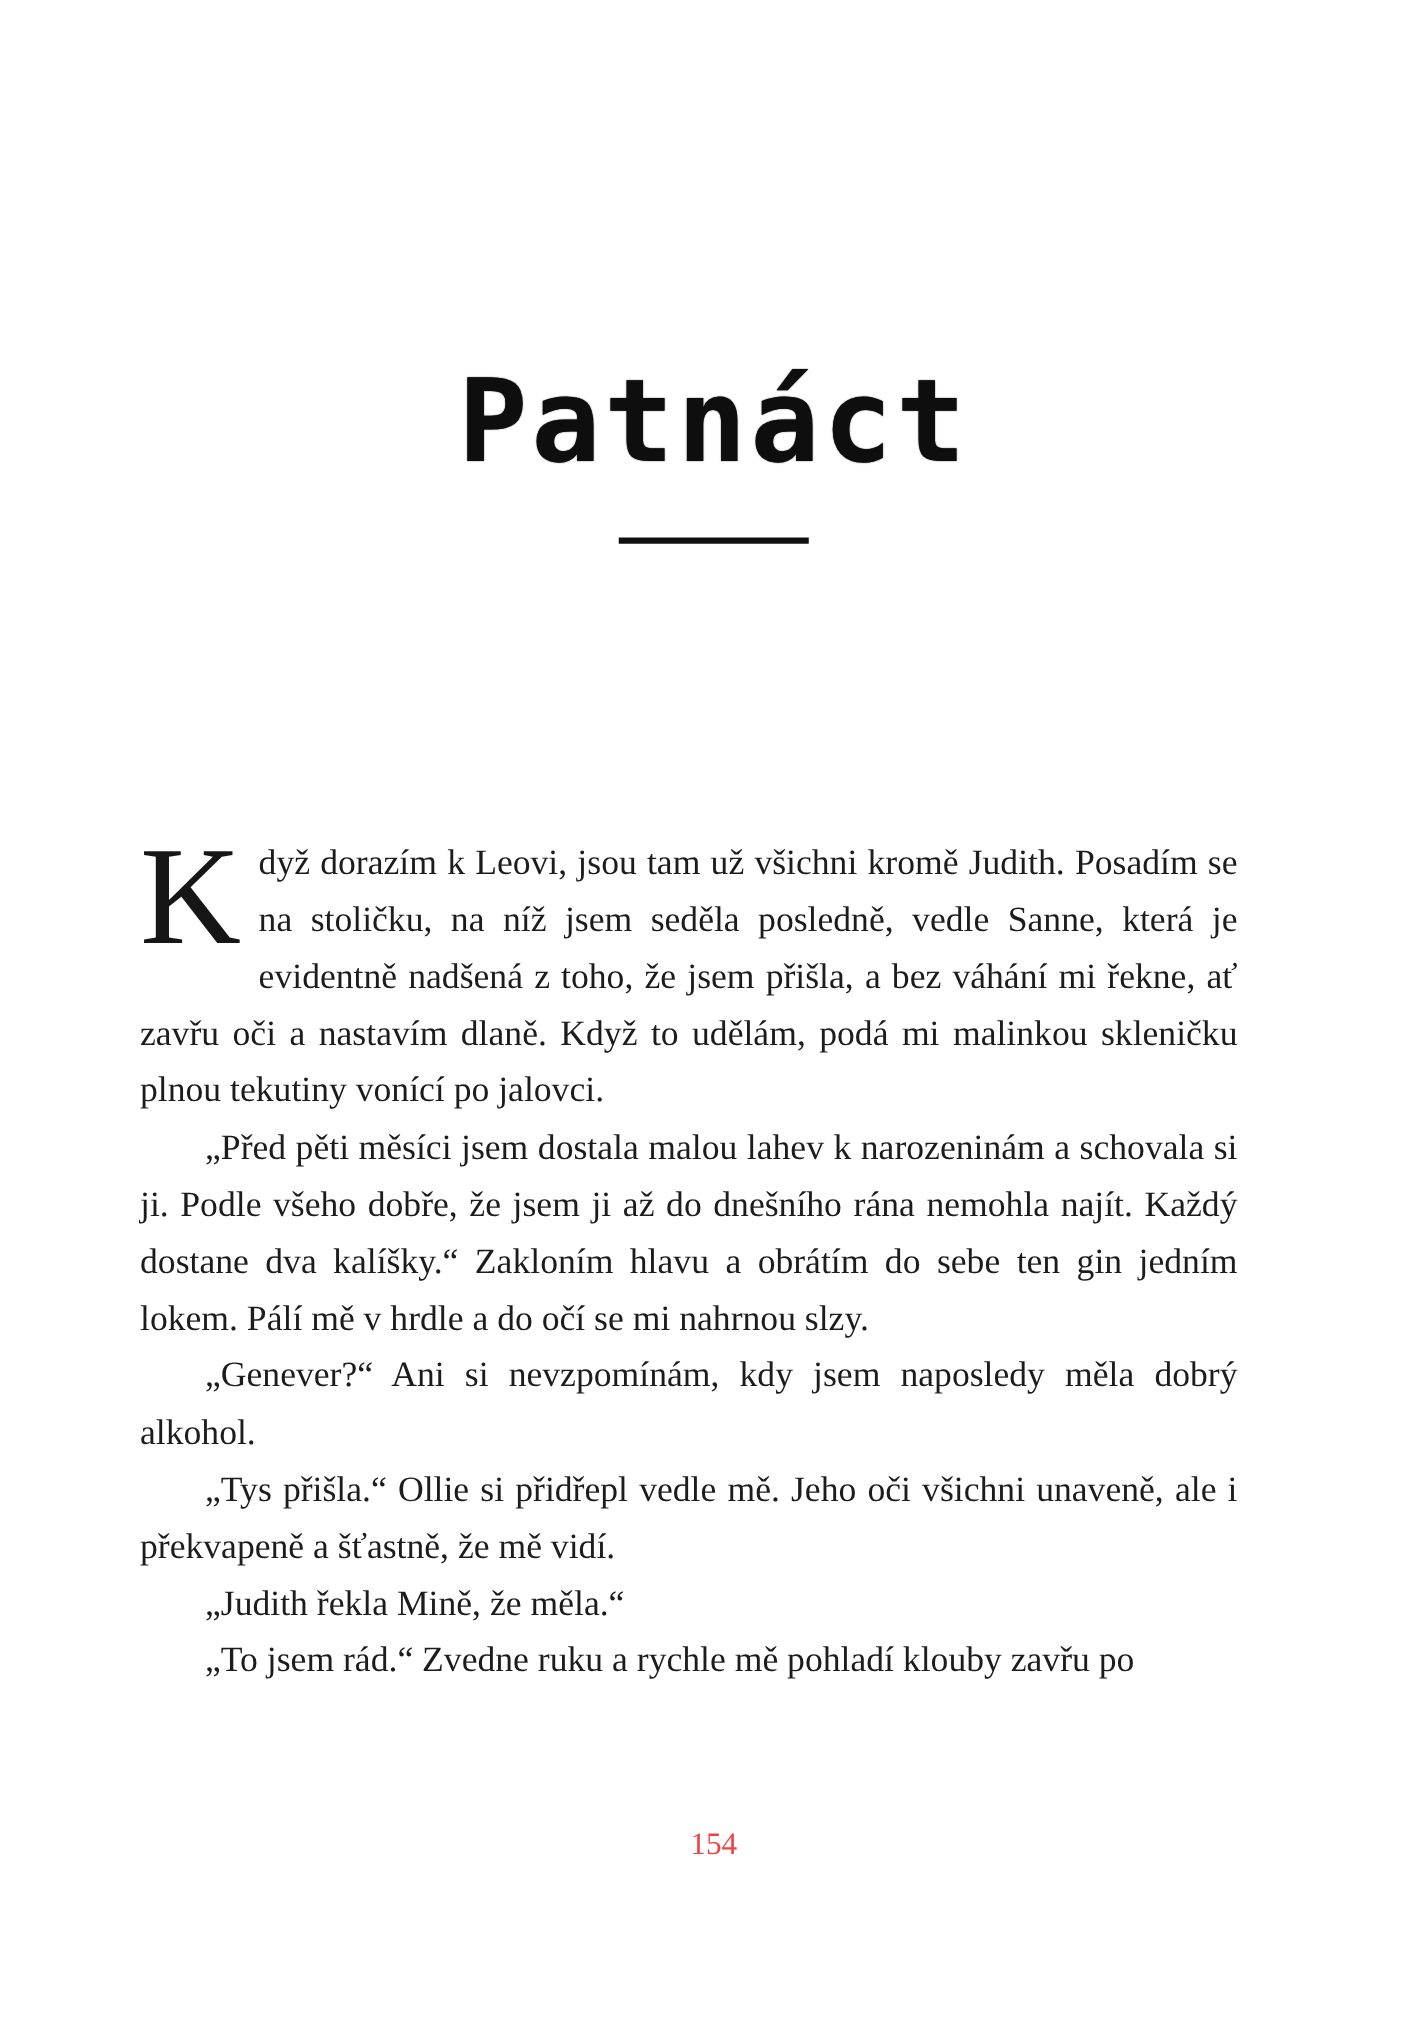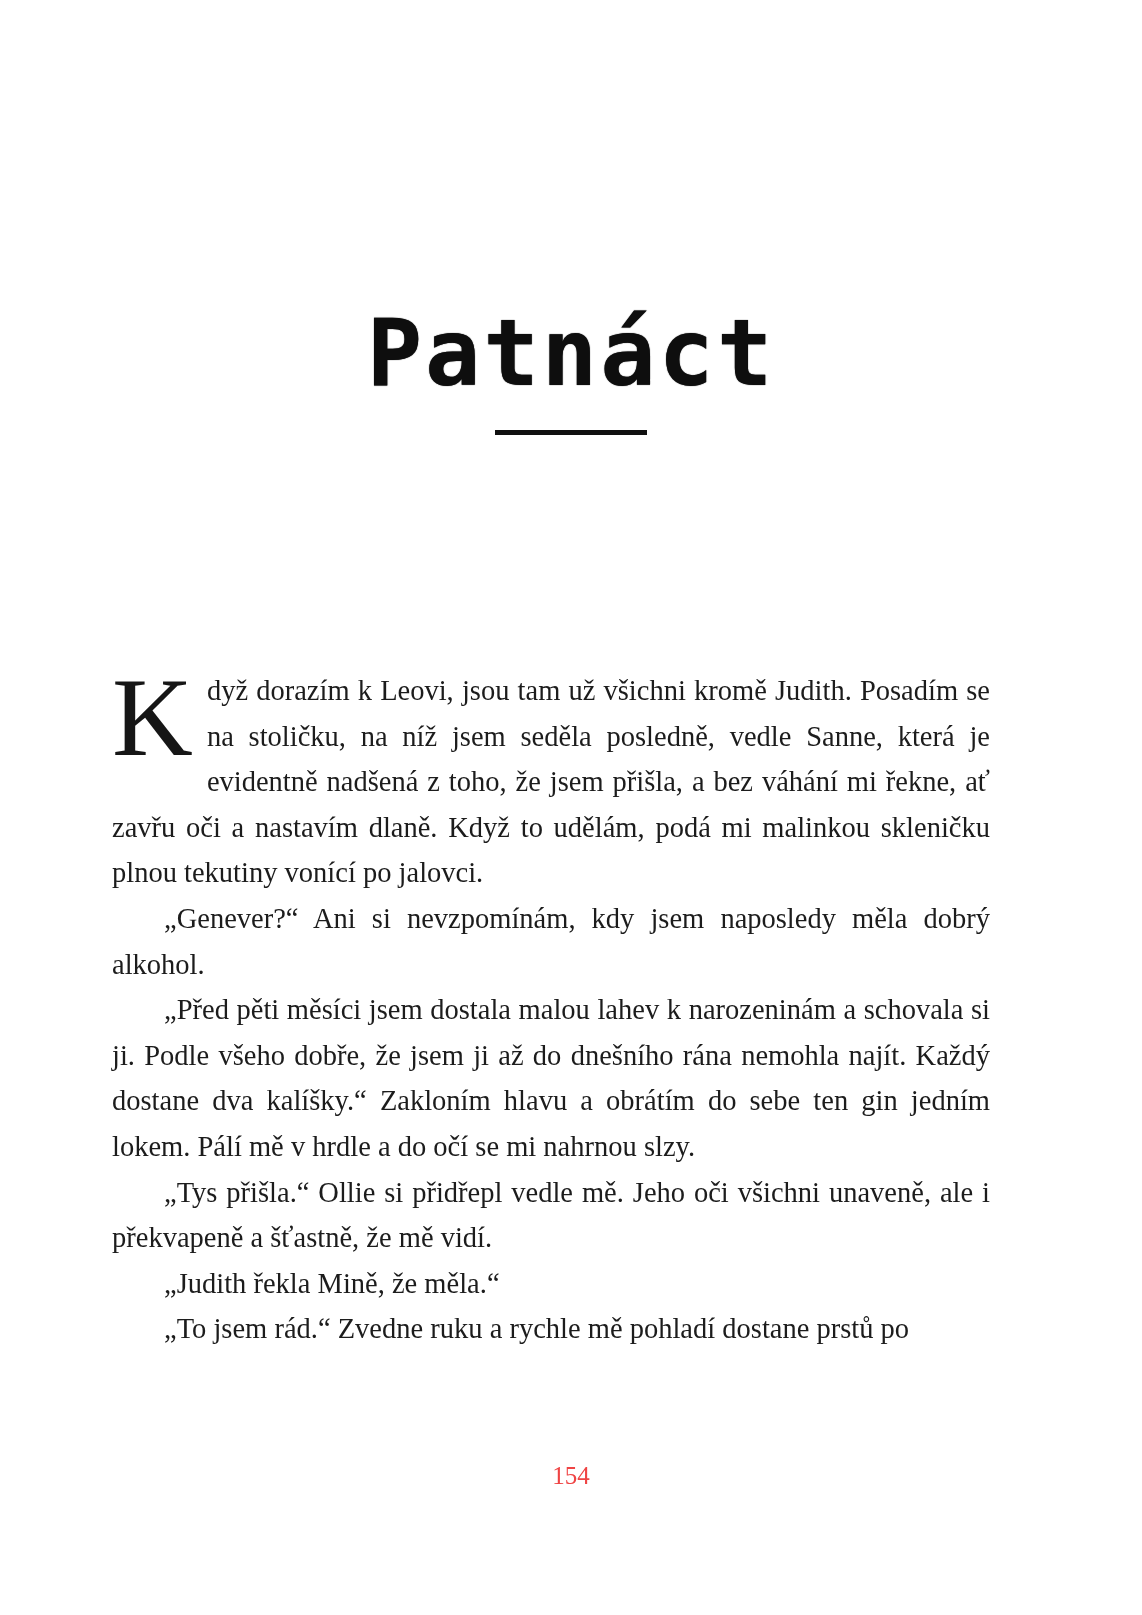--- a/index.html
+++ b/index.html
@@ -11,21 +11,21 @@
     position: relative;
     width: 1142px;
     height: 1615px;
     background: #ffffff;
     overflow: hidden;
     font-family: "Liberation Serif", serif;
     color: #1b1b1b;
   }
   .chapter-title {
     position: absolute;
-    top: 300px;
+    top: 284px;
     left: 0;
     width: 100%;
     margin: 0;
     text-align: center;
     font-family: "DejaVu Sans Mono", monospace;
     font-weight: bold;
     font-size: 92px;
     letter-spacing: 3px;
     color: #0e0e0e;
     text-shadow: 0 0 1px #0e0e0e;
@@ -80,22 +80,22 @@
 <div class="page">
 
   <h1 class="chapter-title">Patnáct</h1>
 
   <div class="title-rule"></div>
 
   <div class="body-text">
     <p>
       <span class="dropcap">K</span><span>dyž dorazím k Leovi, jsou tam už všichni kromě Judith. Posadím se na stoličku, na níž jsem seděla posledně, vedle Sanne, která je evidentně nadšená z toho, že jsem přišla, a bez váhání mi řekne, ať zavřu oči a nastavím dlaně. Když to udělám, podá mi malinkou skleničku plnou tekutiny vonící po jalovci.</span>
     </p>
+    <p class="indent">„Před pěti měsíci jsem dostala malou lahev k narozeninám a schovala si ji. Podle všeho dobře, že jsem ji až do dnešního rána nemohla najít. Každý dostane dva kalíšky.“ Zakloním hlavu a obrátím do sebe ten gin jedním lokem. Pálí mě v hrdle a do očí se mi nahrnou slzy.</p>
     <p class="indent">„Genever?“ Ani si nevzpomínám, kdy jsem naposledy měla dobrý alkohol.</p>
-    <p class="indent">„Před pěti měsíci jsem dostala malou lahev k narozeninám a schovala si ji. Podle všeho dobře, že jsem ji až do dnešního rána nemohla najít. Každý dostane dva kalíšky.“ Zakloním hlavu a obrátím do sebe ten gin jedním lokem. Pálí mě v hrdle a do očí se mi nahrnou slzy.</p>
     <p class="indent">„Tys přišla.“ Ollie si přidřepl vedle mě. Jeho oči všichni unaveně, ale i překvapeně a šťastně, že mě vidí.</p>
     <p class="indent">„Judith řekla Mině, že měla.“</p>
-    <p class="indent">„To jsem rád.“ Zvedne ruku a rychle mě pohladí dostane prstů po</p>
+    <p class="indent">„To jsem rád.“ Zvedne ruku a rychle mě pohladí klouby zavřu po</p>
   </div>
 
   <div class="page-number">154</div>
 
 </div>
 
 </body></html>

